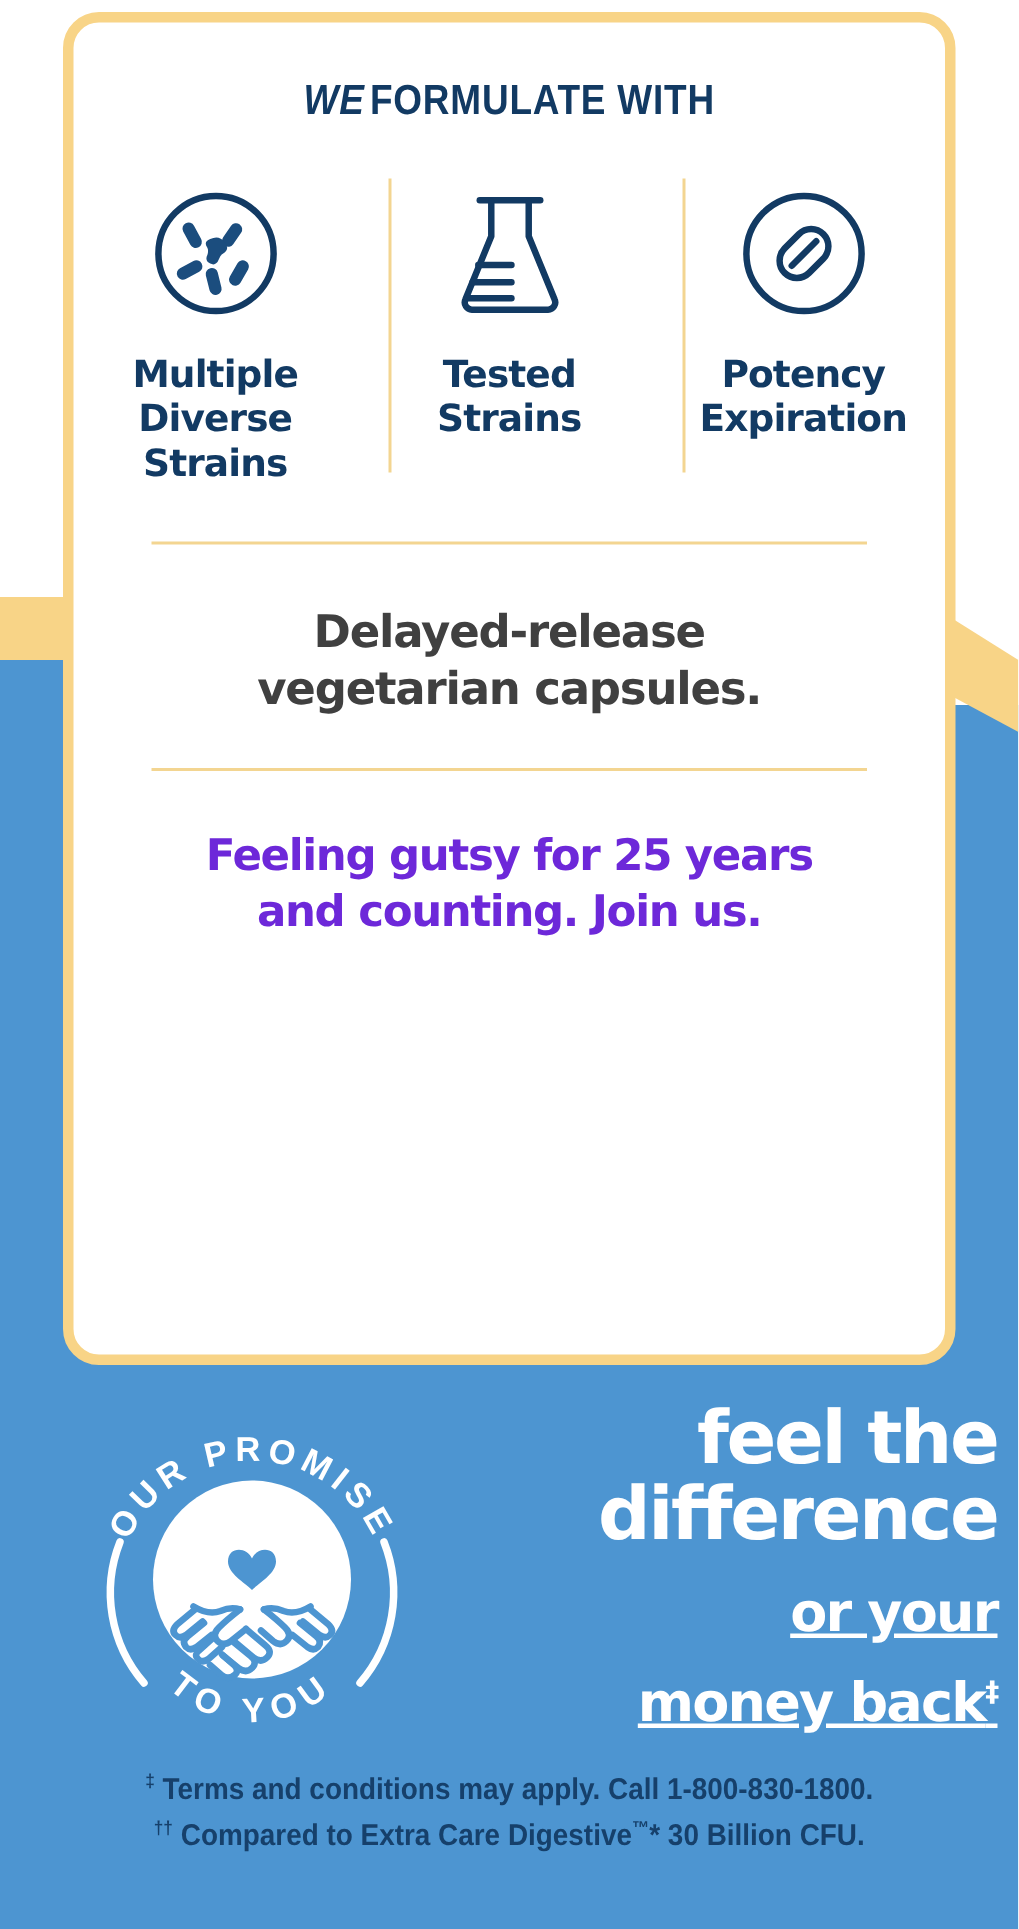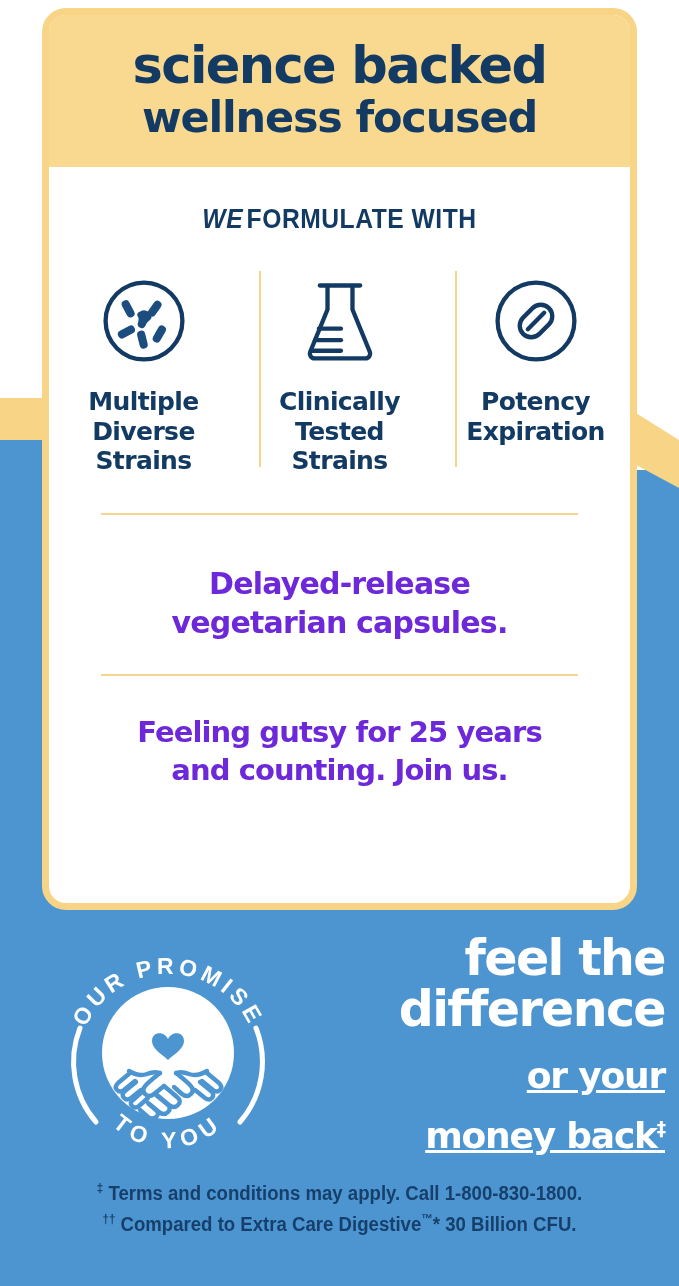--- a/index.html
+++ b/index.html
@@ -102,27 +102,27 @@
     line-height:1.17;
     letter-spacing:-0.6px;
   }
 
   .rule{
     height:2px;background:#f3d591;
     margin:38px 38px 0 38px;
   }
   .mid-text{
     text-align:center;
-    color:#6d28d9;
+    color:#404040;
     font-family:"DejaVu Sans", sans-serif;
     font-weight:700;
     font-size:30px;
     line-height:1.28;
     letter-spacing:-0.8px;
-    padding:50px 10px 32px;
+    padding:40px 10px 32px;
   }
   .closing{
     text-align:center;
     color:#6d28d9;
     font-family:"DejaVu Sans", sans-serif;
     font-weight:700;
     font-size:29px;
     line-height:1.3;
     letter-spacing:-0.9px;
     padding:38px 10px 0;
@@ -159,24 +159,20 @@
 <body>
 
 <div class="stage">
 
   <div class="bg-blue"></div>
   <div class="bg-yellow-wing"></div>
   <div class="bg-yellow-wing-r"></div>
 
   <div class="card">
 
-    <div class="card-header">
-      <div class="h1-line1">science backed</div>
-      <div class="h1-line2">wellness focused</div>
-    </div>
 
     <div class="card-body">
 
       <div class="eyebrow">
         <span class="we">WE</span><span>FORMULATE WITH</span>
       </div>
 
       <div class="features">
 
         <div class="feature">
@@ -206,21 +202,20 @@
               <g fill="none" stroke="#123a63" stroke-width="4.5" stroke-linecap="round" stroke-linejoin="round">
                 <line x1="24" y1="13" x2="66" y2="13"></line>
                 <path d="M32 14 v24 L14 82 a5 5 0 0 0 4.5 7 h53 a5 5 0 0 0 4.5 -7 L58 38 V14"></path>
                 <line x1="23" y1="58" x2="46" y2="58"></line>
                 <line x1="19" y1="70" x2="46" y2="70"></line>
                 <line x1="15" y1="81" x2="46" y2="81"></line>
               </g>
             </svg>
           </div>
           <div class="f-label">
-            <div>Clinically</div>
             <div>Tested</div>
             <div>Strains</div>
           </div>
         </div>
 
         <div class="feature">
           <div class="f-icon">
             <svg width="96" height="96" viewBox="0 0 100 100" aria-hidden="true">
               <circle cx="50" cy="50" r="40" fill="none" stroke="#123a63" stroke-width="4.5"></circle>
               <g fill="none" stroke="#123a63" stroke-width="4.5" stroke-linecap="round">

